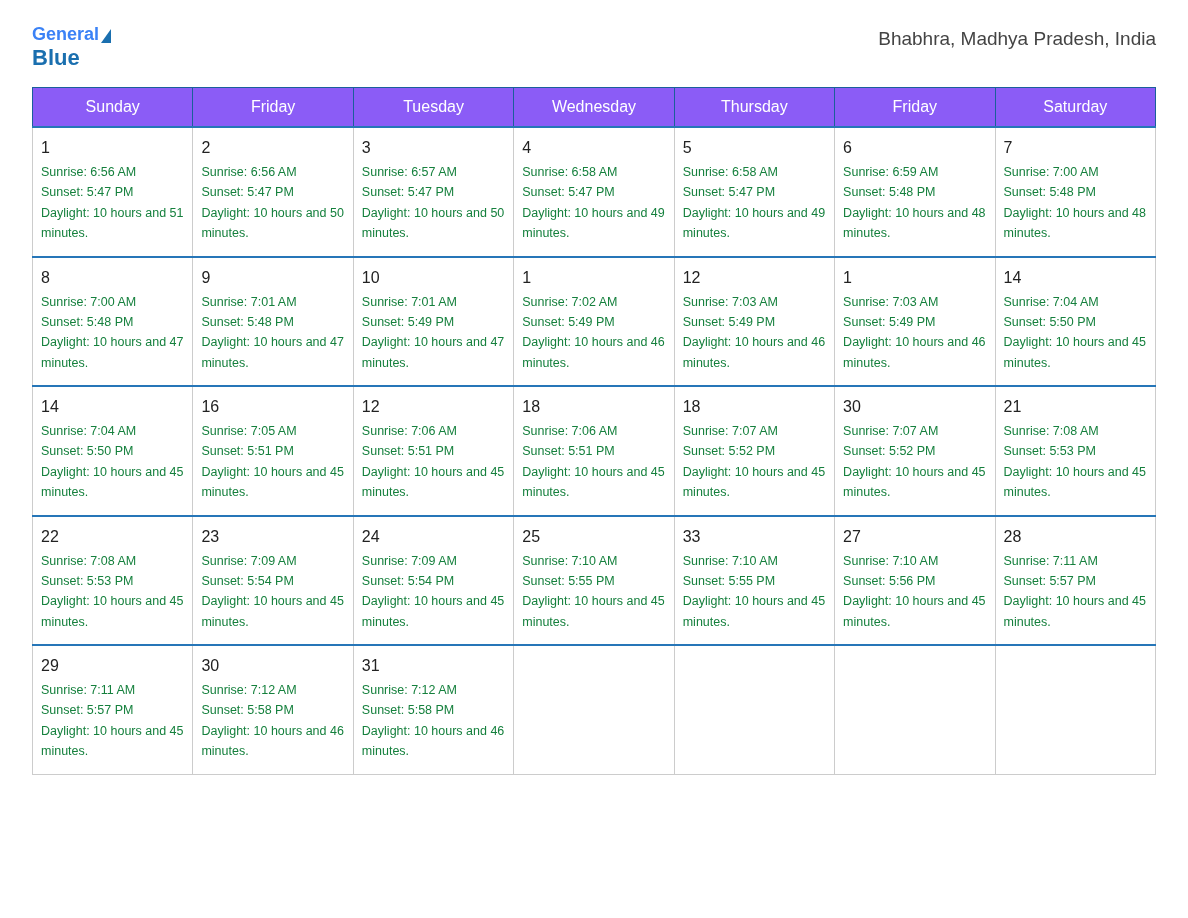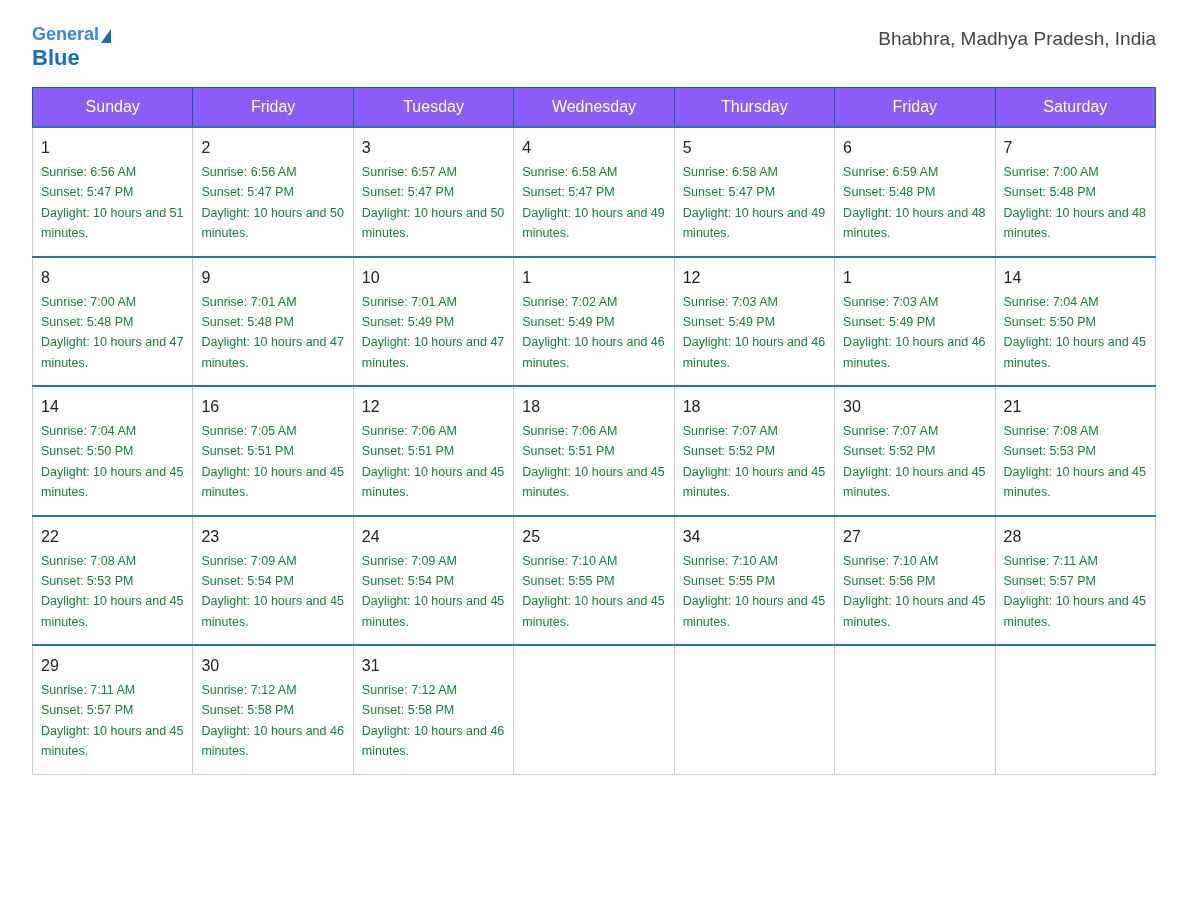--- a/index.html
+++ b/index.html
@@ -146,21 +146,21 @@
         <td><span class="day-num">18</span><span class="day-info">Sunrise: 7:06 AM<br>Sunset: 5:51 PM<br>Daylight: 10 hours and 45 minutes.</span></td>
         <td><span class="day-num">18</span><span class="day-info">Sunrise: 7:07 AM<br>Sunset: 5:52 PM<br>Daylight: 10 hours and 45 minutes.</span></td>
         <td><span class="day-num">30</span><span class="day-info">Sunrise: 7:07 AM<br>Sunset: 5:52 PM<br>Daylight: 10 hours and 45 minutes.</span></td>
         <td><span class="day-num">21</span><span class="day-info">Sunrise: 7:08 AM<br>Sunset: 5:53 PM<br>Daylight: 10 hours and 45 minutes.</span></td>
       </tr>
       <tr>
         <td><span class="day-num">22</span><span class="day-info">Sunrise: 7:08 AM<br>Sunset: 5:53 PM<br>Daylight: 10 hours and 45 minutes.</span></td>
         <td><span class="day-num">23</span><span class="day-info">Sunrise: 7:09 AM<br>Sunset: 5:54 PM<br>Daylight: 10 hours and 45 minutes.</span></td>
         <td><span class="day-num">24</span><span class="day-info">Sunrise: 7:09 AM<br>Sunset: 5:54 PM<br>Daylight: 10 hours and 45 minutes.</span></td>
         <td><span class="day-num">25</span><span class="day-info">Sunrise: 7:10 AM<br>Sunset: 5:55 PM<br>Daylight: 10 hours and 45 minutes.</span></td>
-        <td><span class="day-num">34</span><span class="day-info">Sunrise: 7:10 AM<br>Sunset: 5:55 PM<br>Daylight: 10 hours and 45 minutes.</span></td>
+        <td><span class="day-num">33</span><span class="day-info">Sunrise: 7:10 AM<br>Sunset: 5:55 PM<br>Daylight: 10 hours and 45 minutes.</span></td>
         <td><span class="day-num">27</span><span class="day-info">Sunrise: 7:10 AM<br>Sunset: 5:56 PM<br>Daylight: 10 hours and 45 minutes.</span></td>
         <td><span class="day-num">28</span><span class="day-info">Sunrise: 7:11 AM<br>Sunset: 5:57 PM<br>Daylight: 10 hours and 45 minutes.</span></td>
       </tr>
       <tr>
         <td><span class="day-num">29</span><span class="day-info">Sunrise: 7:11 AM<br>Sunset: 5:57 PM<br>Daylight: 10 hours and 45 minutes.</span></td>
         <td><span class="day-num">30</span><span class="day-info">Sunrise: 7:12 AM<br>Sunset: 5:58 PM<br>Daylight: 10 hours and 46 minutes.</span></td>
         <td><span class="day-num">31</span><span class="day-info">Sunrise: 7:12 AM<br>Sunset: 5:58 PM<br>Daylight: 10 hours and 46 minutes.</span></td>
         <td></td>
         <td></td>
         <td></td>

